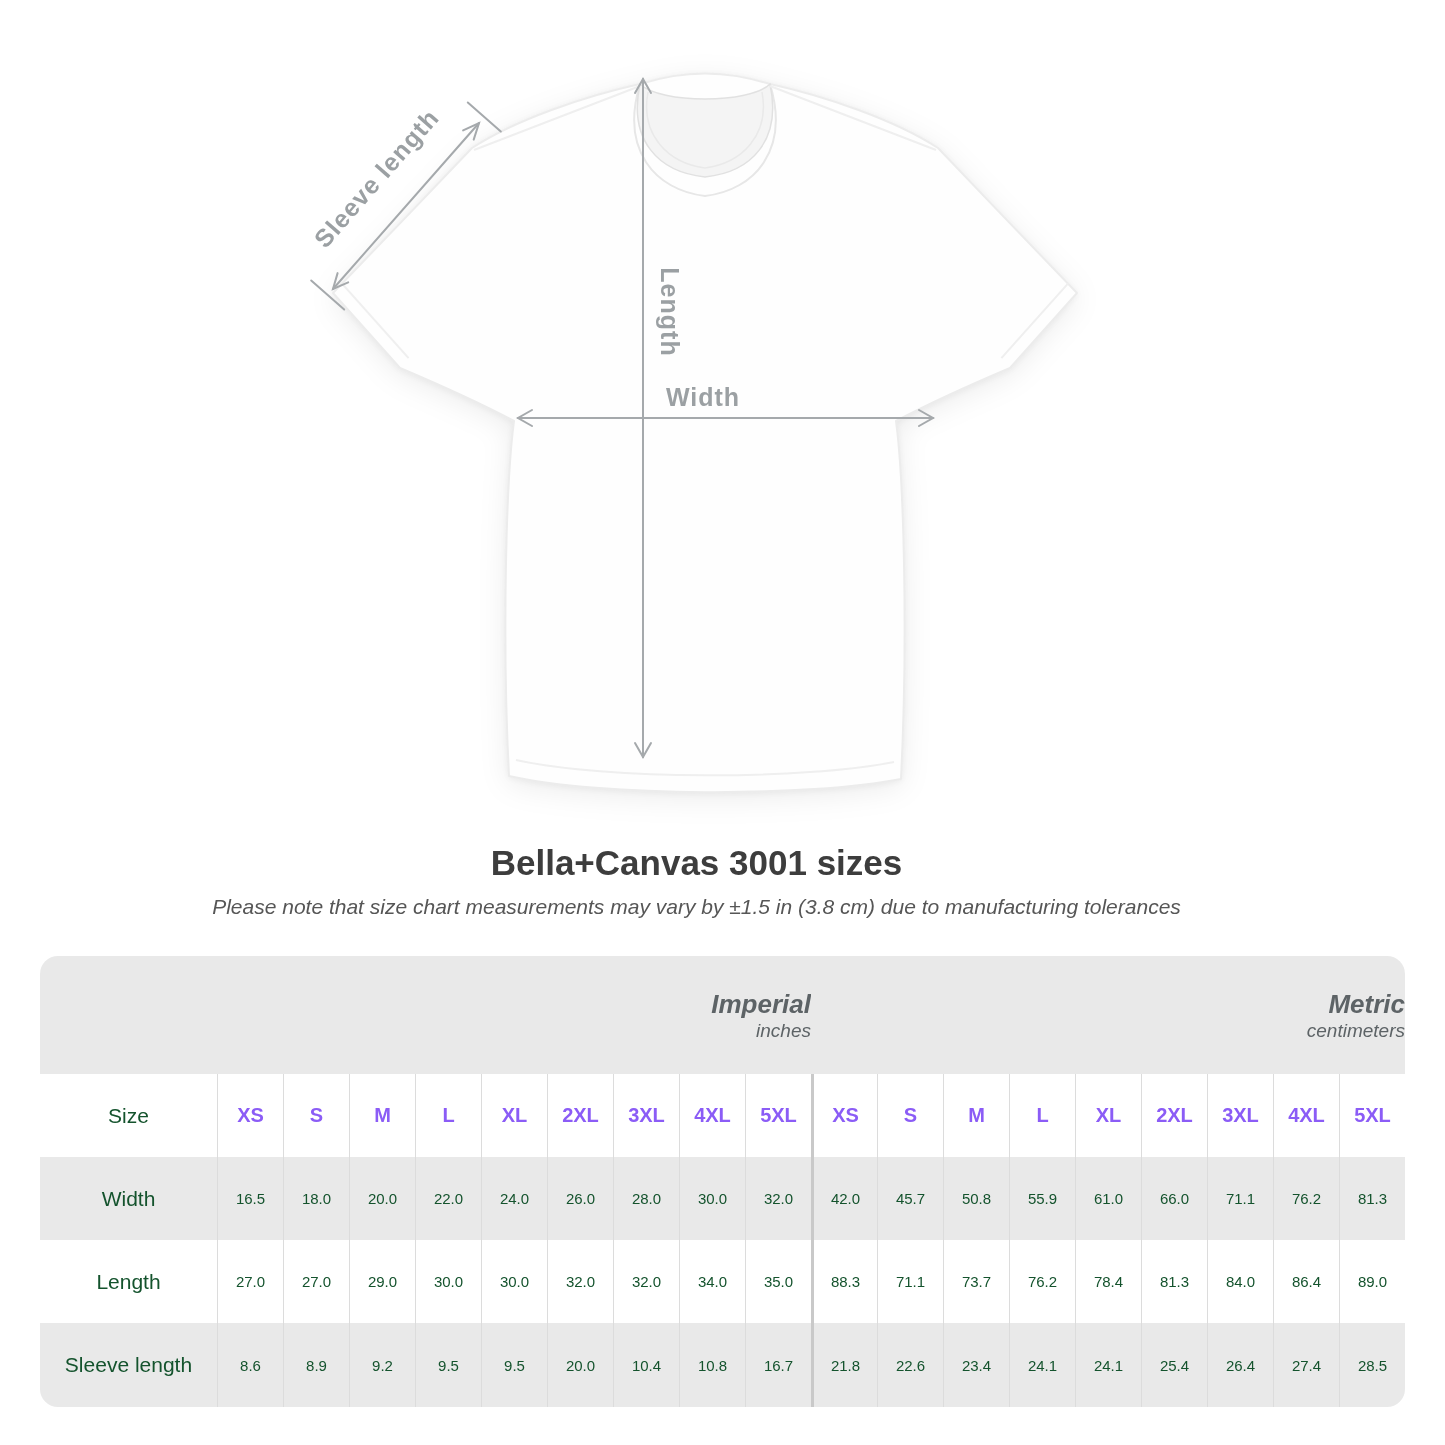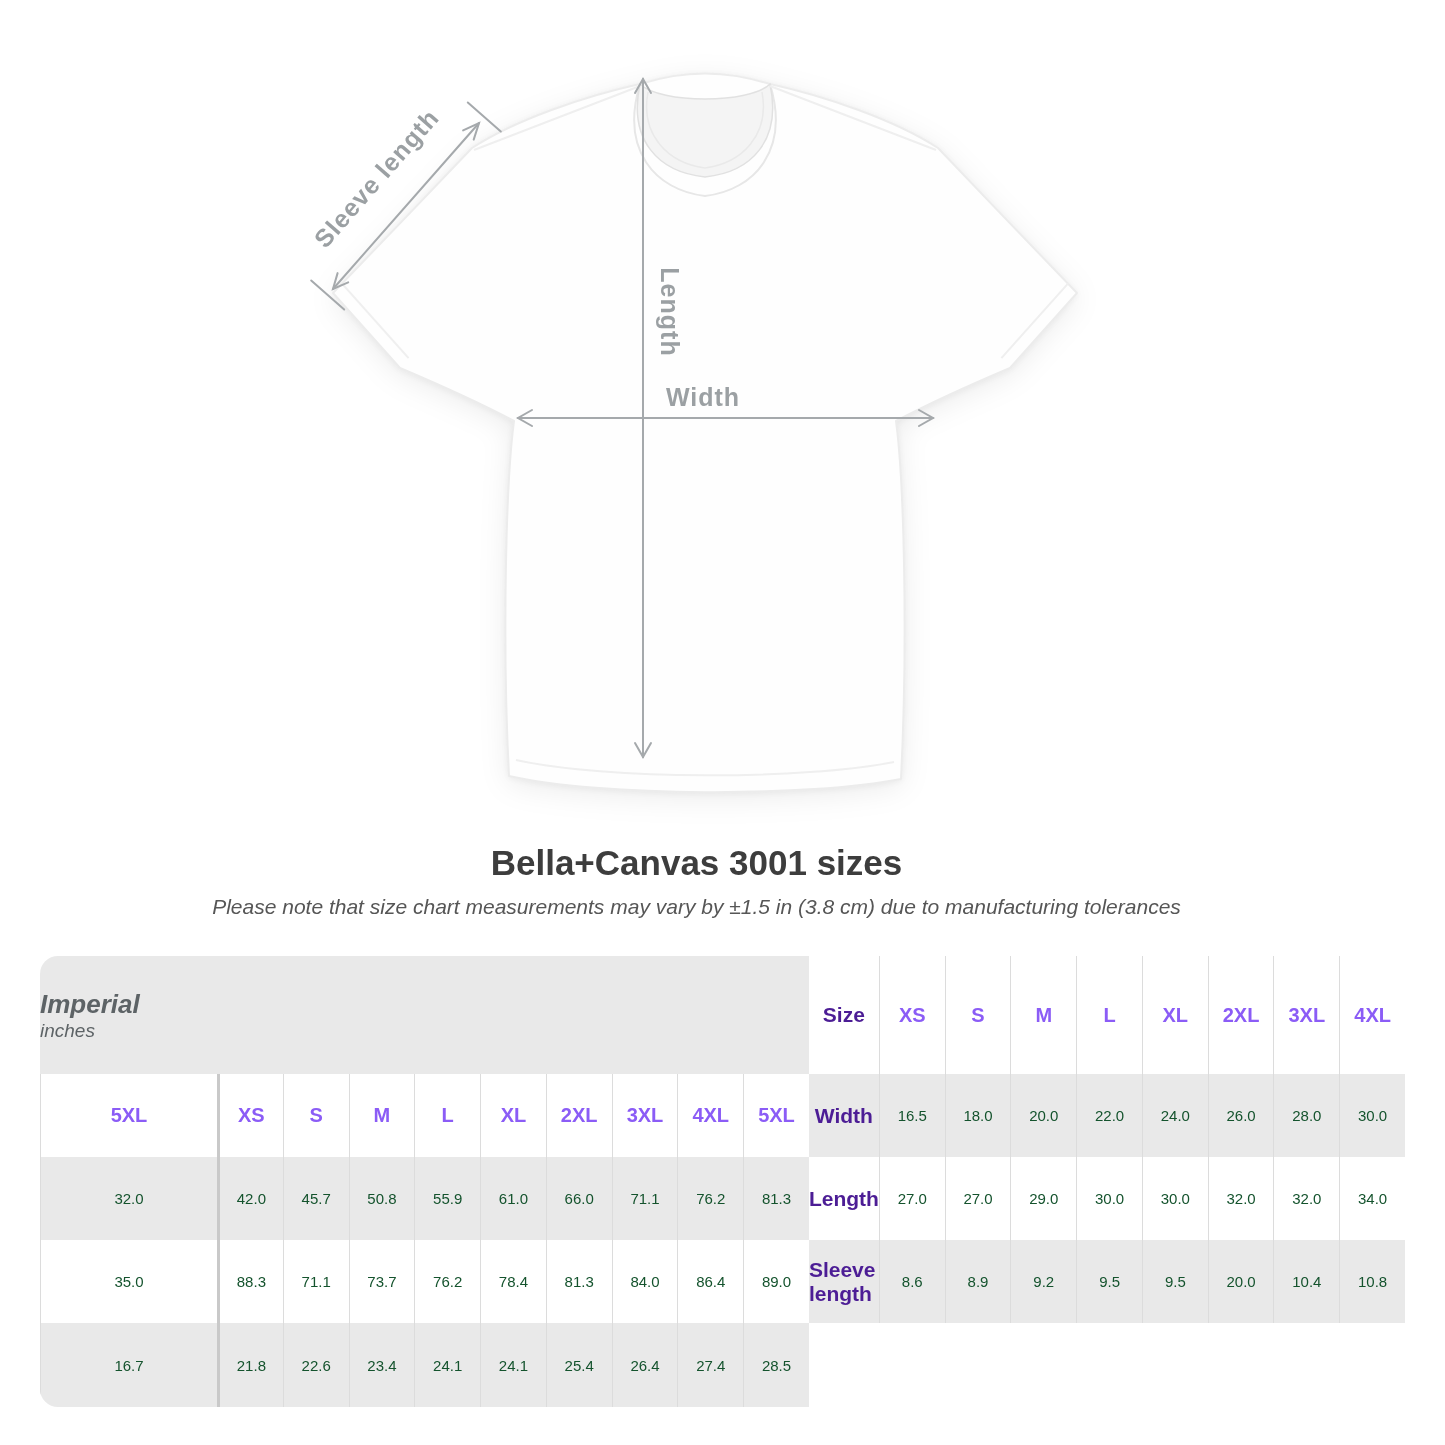--- a/index.html
+++ b/index.html
@@ -21,30 +21,30 @@
   .title{font-size:35px;font-weight:bold;color:#3d3d3d;line-height:1.2;}
   .note{margin-top:11px;font-size:21px;font-style:italic;color:#565656;}
 
   
   .size-table{
     position:absolute;left:40px;top:956px;width:1365px;
     display:grid;grid-template-columns:177px repeat(18,1fr);
     grid-template-rows:118px 83px 83px 83px 84px;
     border-radius:18px;overflow:hidden;background:#ffffff;
   }
-  .band{grid-row:1;background:#e9e9e9;display:flex;flex-direction:column;align-items:flex-start;justify-content:center;}
+  .band{grid-row:1;background:#e9e9e9;display:flex;flex-direction:column;align-items:flex-end;justify-content:center;}
   .band-l{grid-column:1/11;}
   .band-r{grid-column:11/20;}
   .band-name{font-size:26px;font-weight:bold;font-style:italic;color:#5d6366;}
   .band-unit{font-size:19px;font-style:italic;color:#5d6366;}
   .c{display:flex;align-items:center;justify-content:center;background:#fff;}
   .hdr,.val{border-left:1px solid #dcdcdc;}
   .mid{border-left:3px solid #c9c9c9;}
   .shade{background:#e9e9e9;}
-  .lbl{font-weight:bold;color:#4c1d95;font-size:21px;}
+  .lbl{font-weight:normal;color:#14532d;font-size:21px;}
   .hdr{font-weight:bold;color:#8b5cf6;font-size:20px;}
   .val{color:#14532d;font-size:15px;}
 </style>
 </head>
 <body>
 
 <div class="stage">
 
   <svg class="diagram" viewBox="0 0 1445 830">
     <g>
@@ -97,20 +97,24 @@
 
   <div class="heading">
     <div class="title">Bella+Canvas 3001 sizes</div>
     <div class="note">Please note that size chart measurements may vary by ±1.5 in (3.8 cm) due to manufacturing tolerances</div>
   </div>
 
   <div class="size-table">
     <div class="band band-l">
       <div class="band-name">Imperial</div>
       <div class="band-unit">inches</div>
+    </div>
+    <div class="band band-r">
+      <div class="band-name">Metric</div>
+      <div class="band-unit">centimeters</div>
     </div>
 
   <div class="c lbl">Size</div>
       <div class="c hdr">XS</div>
       <div class="c hdr">S</div>
       <div class="c hdr">M</div>
       <div class="c hdr">L</div>
       <div class="c hdr">XL</div>
       <div class="c hdr">2XL</div>
       <div class="c hdr">3XL</div>

